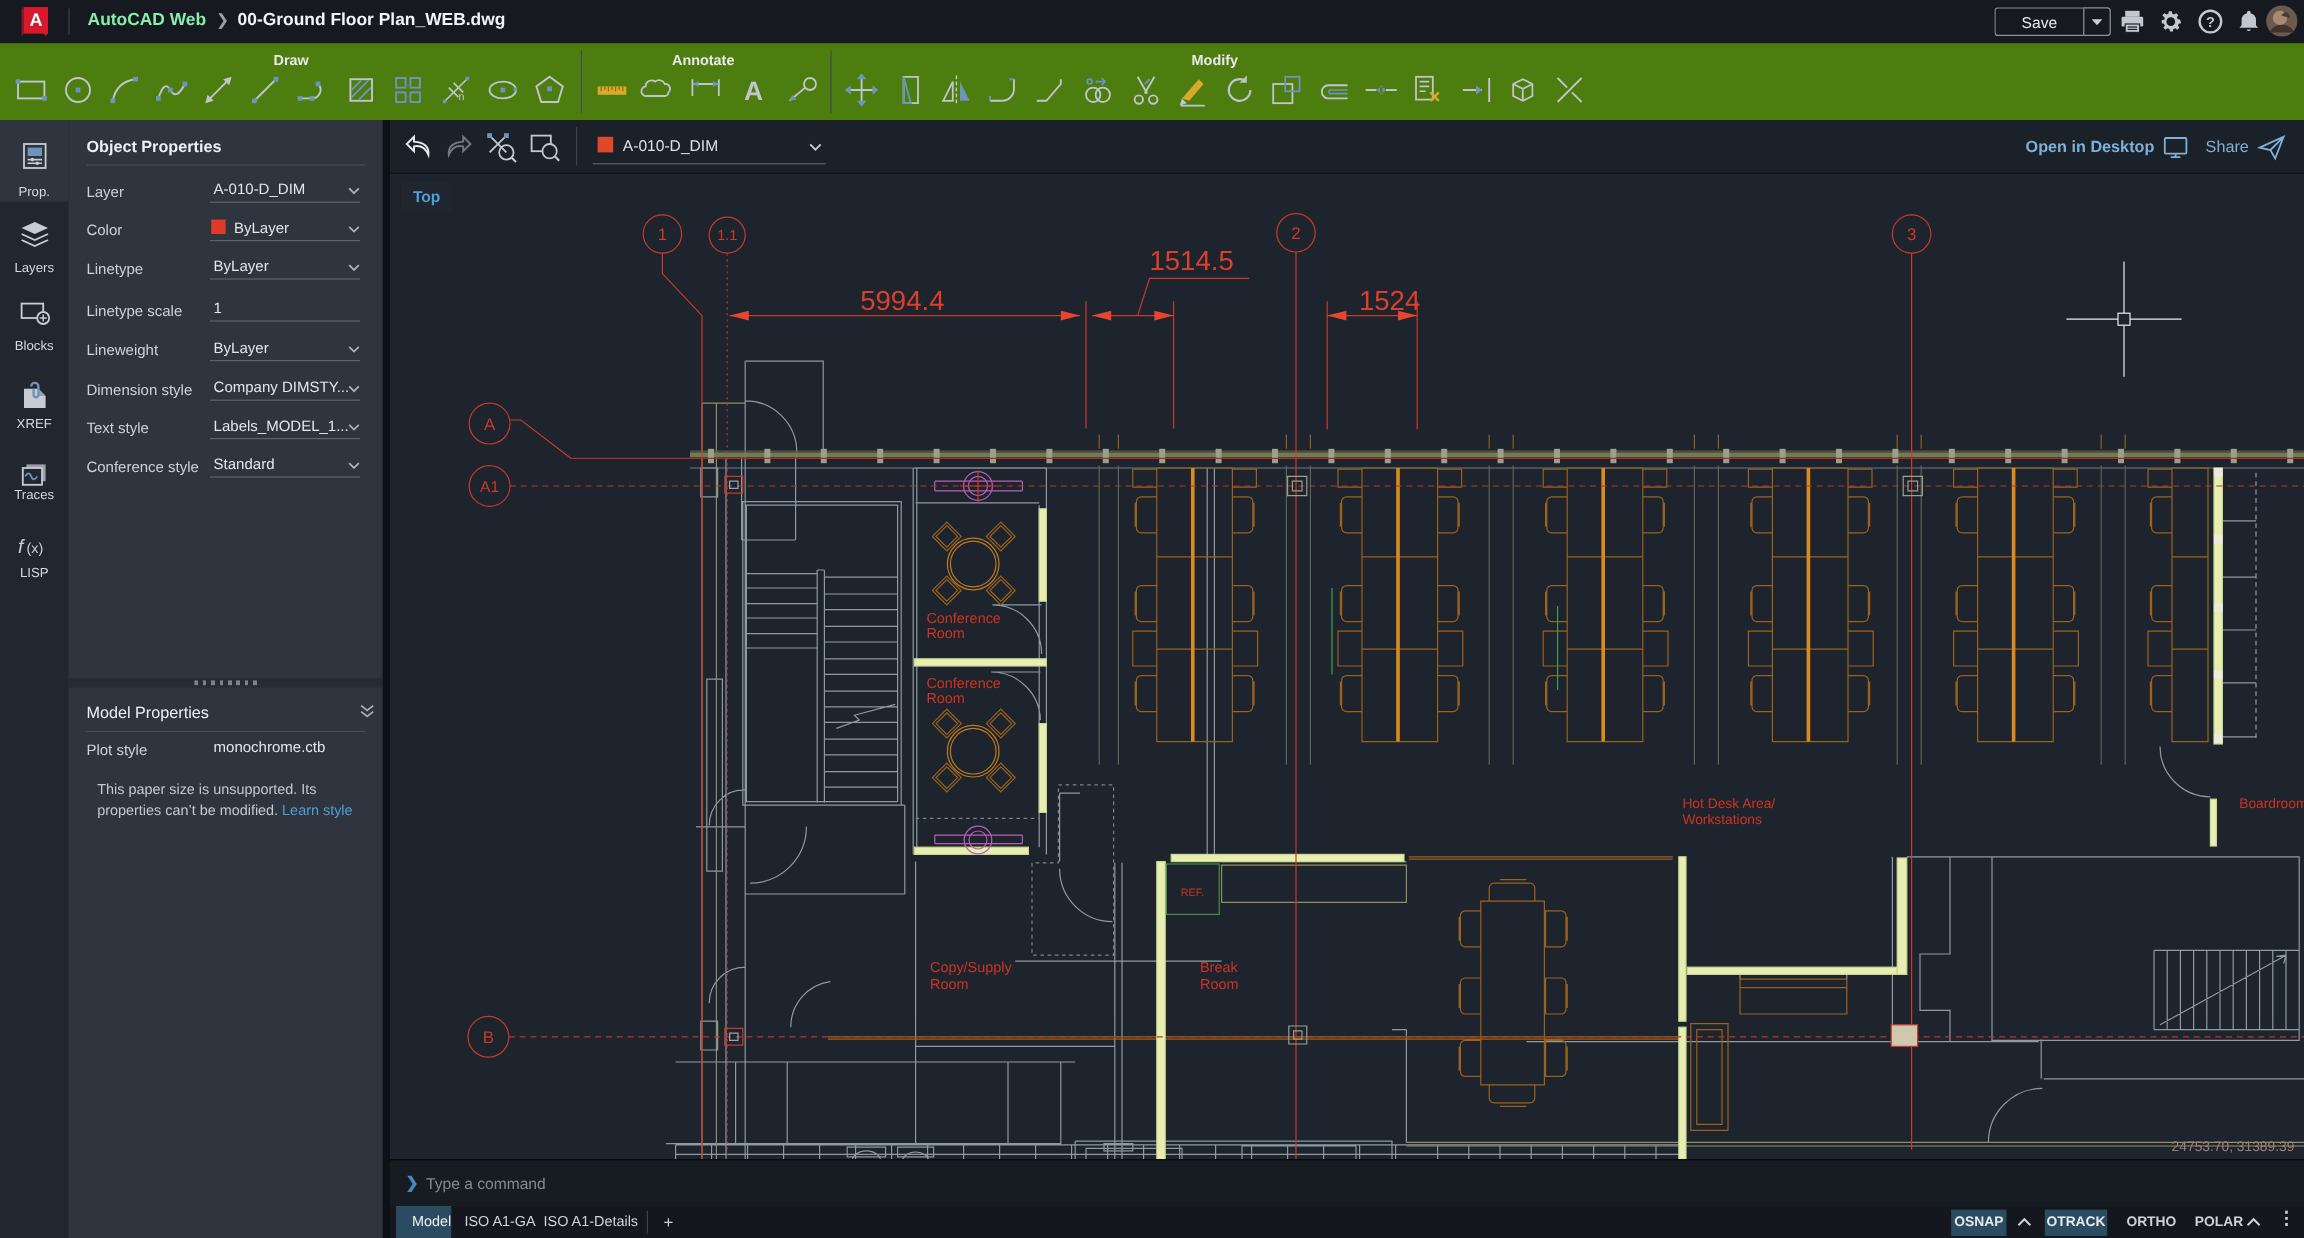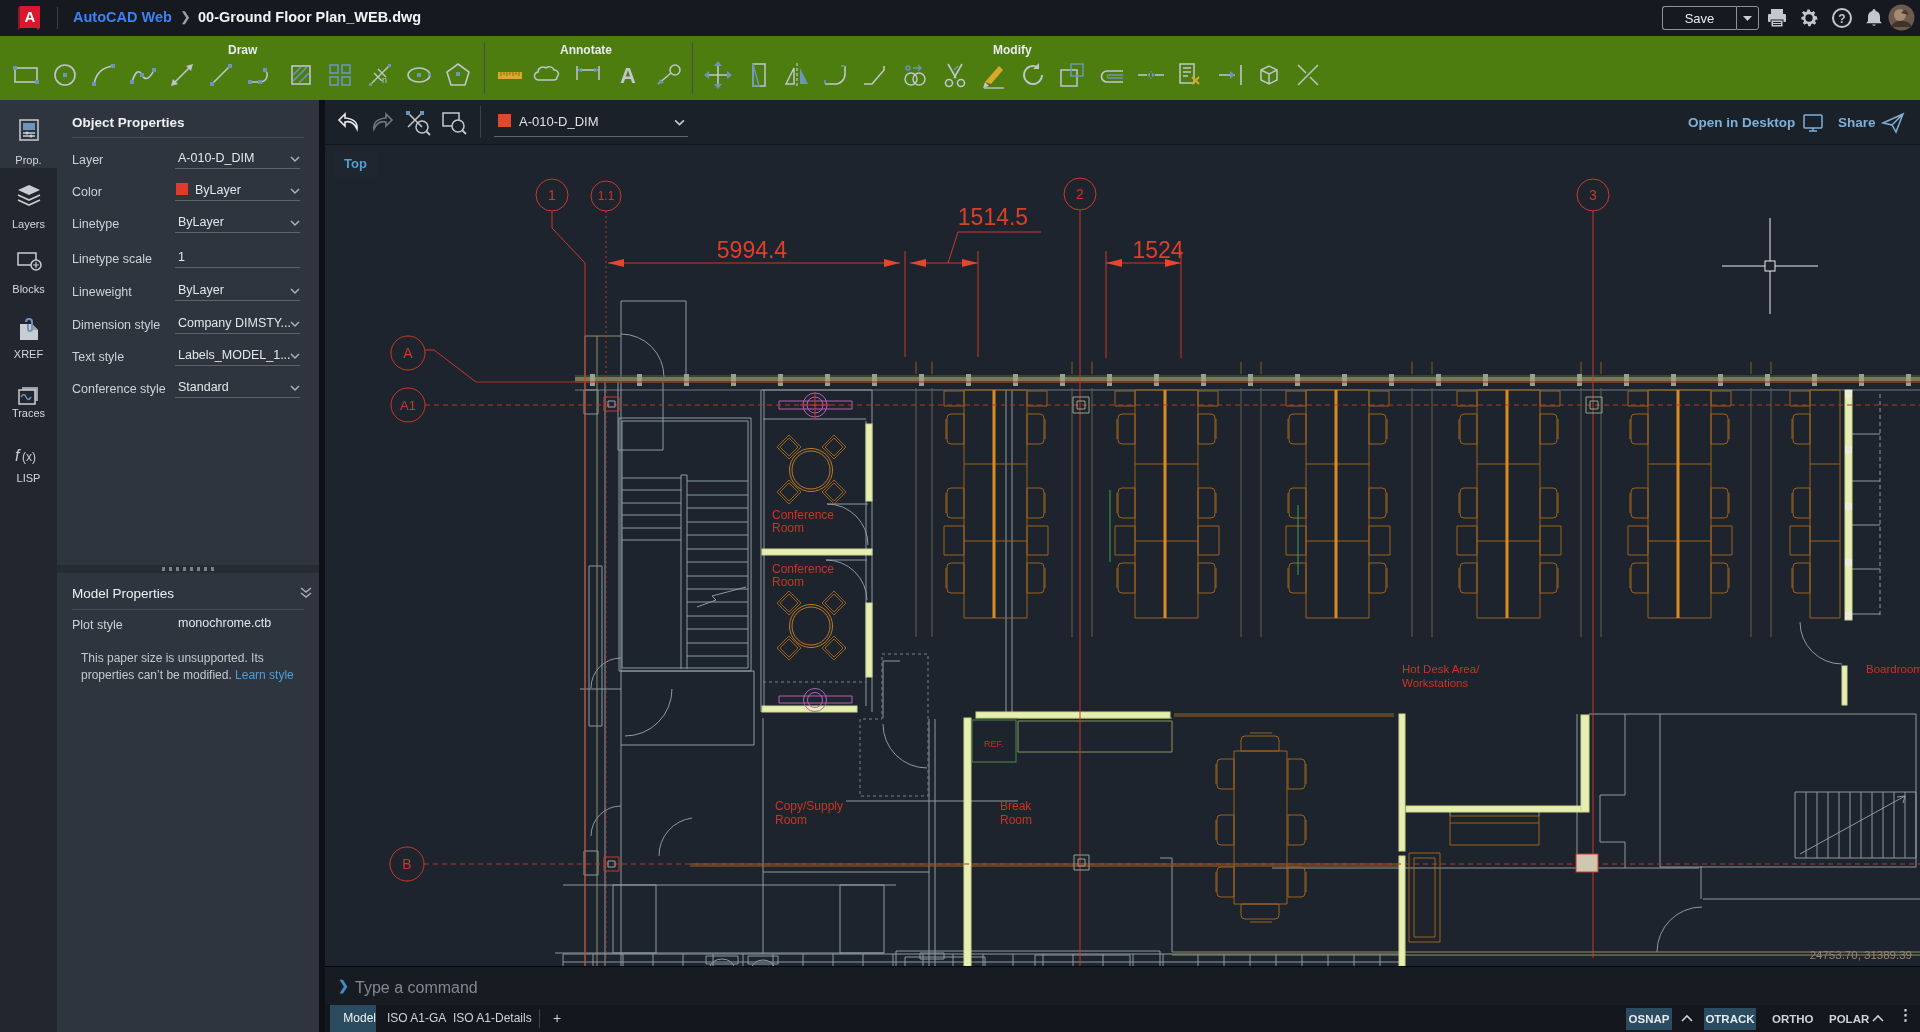--- a/index.html
+++ b/index.html
@@ -27,21 +27,21 @@
 </head>
 <body>
 <div id="topbar">
   <svg class="abs" style="left:15px;top:5px" width="28" height="26" viewBox="0 0 28 26">
     <path d="M3 3 L5 1 H25 V23 L23 25 Z" fill="#b01f2e"></path>
     <rect x="5" y="1" width="20" height="22" fill="#d8182f"></rect>
     <path d="M3 3 L5 1 V23 L3 25 Z" fill="#8f1624"></path>
     <text x="15" y="17" font-size="15" font-weight="bold" fill="#fff" text-anchor="middle">A</text>
   </svg>
   <div class="abs" style="left:57px;top:7px;width:1px;height:22px;background:#3a414b"></div>
-  <div class="abs" style="left:73px;top:9px;font-size:14.5px;font-weight:bold;color:#3b82f6">AutoCAD Web</div>
+  <div class="abs" style="left:73px;top:9px;font-size:14.5px;font-weight:bold;color:#86efac">AutoCAD Web</div>
   <div class="abs" style="left:180px;top:9px;font-size:13px;color:#9aa1aa">❯</div>
   <div class="abs" style="left:198px;top:9px;font-size:14.5px;font-weight:bold;color:#f2f4f6">00-Ground Floor Plan_WEB.dwg</div>
   <div class="abs" style="left:1662px;top:6px;width:74px;height:24px;border:1px solid #8a939d;border-radius:3px 0 0 3px;border-right:none;color:#e8ebee;font-size:13px;text-align:center;line-height:23px">Save</div>
   <div class="abs" style="left:1736px;top:6px;width:23px;height:24px;border:1px solid #8a939d;border-radius:0 3px 3px 0;color:#c9cfd6"><svg width="21" height="22">
         <path d="M6 9 L10.5 14 L15 9 Z" fill="#c9cfd6"></path>
       </svg></div>
   <svg class="abs" style="left:1766px;top:7px" width="22" height="22" viewBox="0 0 22 22">
     <rect x="5" y="2" width="12" height="5" fill="#c2c8cf"></rect>
     <rect x="2" y="7" width="18" height="8" rx="1" fill="#c2c8cf"></rect>
     <rect x="5" y="13" width="12" height="7" fill="#c2c8cf" stroke="#1b2026"></rect>
@@ -347,21 +347,21 @@
     <div class="abs" style="left:194px;top:14px;font-size:13px;color:#dde1e6">A-010-D_DIM</div>
     <svg class="abs" style="left:349px;top:17px" width="11" height="11" viewBox="0 0 10 10">
         <path d="M1 3 L5 7 L9 3" fill="none" stroke="#c3c9d0" stroke-width="1.5"></path>
       </svg>
     <div class="abs" style="left:169px;top:36px;width:194px;height:1px;background:#5d646d"></div>
     <div class="abs" style="left:1363px;top:15px;font-size:13.5px;font-weight:bold;color:#7fb0d8">Open in Desktop</div>
     <svg class="abs" style="left:1477px;top:13px" width="22" height="20" viewBox="0 0 22 20">
         <rect x="2" y="2" width="18" height="13" rx="1" fill="none" stroke="#7fb0d8" stroke-width="1.5"></rect>
         <path d="M11 15 v3 M7 18 h8" stroke="#7fb0d8" stroke-width="1.5"></path>
       </svg>
-    <div class="abs" style="left:1513px;top:15px;font-size:13.5px;font-weight:bold;color:#7fb0d8">Share</div>
+    <div class="abs" style="left:1513px;top:15px;font-size:13.5px;font-weight:normal;color:#7fb0d8">Share</div>
     <svg class="abs" style="left:1556px;top:11px" width="24" height="24" viewBox="0 0 24 24">
         <path d="M2 12 L22 3 L15 21 L11 14 Z M22 3 L11 14" fill="none" stroke="#7fb0d8" stroke-width="1.5"></path>
       </svg>
   </div>
   <div class="abs" style="left:9px;top:52px;width:43px;height:25px;background:#20262f;color:#4f9fd6;font-size:13px;font-weight:bold;text-align:center;line-height:24px;z-index:5">Top</div>
   <svg id="drawing" class="abs" style="left:0;top:51px" width="1595" height="821" viewBox="325 145 1595 821">
   <g id="gray" stroke="#8e99a3" stroke-width="1" fill="none">
         <path stroke="#6e7a88" d="M575,384 H1920"></path>
         <path d="M605,376 V962 M584,384 h14 v24 h-14 z M584,845 h14 v24 h-14 z M589,560 h13 v160 h-13 z M621,295 V962 M621,295 H686 V371 M621,328 A43,43 0 0 1 664,371 M618,372 V444 M663,372 V444 M618,444 H663 M1006,384 V706 M1012,384 V706  M619,412 H751 V665 H619 Z M622,415 H748 V662 H622 Z M622,472 H681 M622,484 H681 M622,497 H681 M622,509 H681 M622,522 H681 M622,534 H681 M681,469 V663 M687,469 V663 M681,469 H687 M687,475 H748 M687,489 H748 M687,502 H748 M687,516 H748 M687,529 H748 M687,543 H748 M687,556 H748 M687,570 H748 M687,583 H748 M687,596 H748 M687,610 H748 M687,623 H748 M687,637 H748 M687,650 H748 M697,601 L716,594 L712,590 L746,581  M621,665 H754 M754,665 V739 M621,739 H754 M625,730 A47,47 0 0 0 672,683 M659,850 A38,38 0 0 1 692,812 M580,683 H621 M621,652 A30,30 0 0 0 591,682 M621,800 A30,30 0 0 0 591,830 M563,879 H896 M555,947 H884 M613,879 h43 v68 h-43 z M840,879 h44 v68 h-44 z M706,950 h32 v8 h-32 z M748,950 h30 v8 h-30 z M563,948 H1172 M563,965 H1172 M563,956 H1172 M1172,948 H1400 M1172,965 H1400 M1172,956 H1400 M1198,948 V965 M1224,948 V965 M1250,948 V965 M1276,948 V965 M1302,948 V965 M1328,948 V965 M1354,948 V965 M1380,948 V965 M923,948 V965 M953,948 V965 M983,948 V965 M1013,948 V965 M1043,948 V965 M1073,948 V965 M1103,948 V965 M1133,948 V965 M1163,948 V965 M563,948 V965 M593,948 V965 M623,948 V965 M653,948 V965 M683,948 V965 M713,948 V965 M743,948 V965 M773,948 V965 M803,948 V965 M833,948 V965 M863,948 V965 M893,948 V965  M896,945 H1160 V966 M896,945 V966 M905,951 h80 v14 h-80 z M1035,949 h95 v16 h-95 z M920,947 h24 v6 h-24 z M563,965 H1172 M1703,893 H1920 M1160,852 H1172 M1172,852 V946 M1589,708 H1660   M1577,708 V862 M1625,708 V789 H1600 V836 H1625 V862 M1272,862 H1699 M1701,860 V893 M1660,708 H1916 V861 H1660 Z M1795,786 H1916 M1795,852 H1916 M1795,786 V852 M1806,786 V852 M1817,786 V852 M1828,786 V852 M1839,786 V852 M1850,786 V852 M1861,786 V852 M1872,786 V852 M1883,786 V852 M1894,786 V852 M1905,786 V852 M1916,786 V852 M1800,848 L1905,790 M1905,790 l-8,1 M1905,790 l-2,7 M1657,946 A45,45 0 0 1 1702,901 M1800,616 A42,42 0 0 0 1842,658 M1852,428 H1880 M1852,475 H1880 M1852,519 H1880 M1852,563 H1880 M1852,608 H1880 M761,384 V706 M764,384 V706 M866,415 V700 M872,384 V706 M883,655 V712 M883,655 H900 M762,384 H872 M763,413 H866 M868,539 A41,41 0 0 0 827,498 M827,498 H868 M826,554 A41,41 0 0 1 867,594 M826,554 H867  M763,712 V948 M763,866 H929 M929,713 V962 M935,713 V962 M846,795 H1018  M1450,806 V810 M1539,806 V810"></path>
         <path stroke-dasharray="4 3" d="M1880,388 V612"></path>
@@ -501,21 +501,21 @@
   <g id="graysq" stroke="#98a18b" fill="none">
         <path d="M1073,391 h16 v16 h-16 z M1077,395 h8 v8 h-8 z M1586,391 h16 v16 h-16 z M1590,395 h8 v8 h-8 z M1074,849 h15 v15 h-15 z M1078,853 h7 v7 h-7 z"></path>
       </g>
       <g id="cross" stroke="#e8ebee" stroke-width="1" fill="none">
         <path d="M1722,260 H1765 M1775,260 H1818 M1770,212 V255 M1770,265 V308"></path>
         <rect x="1765" y="255" width="10" height="10" fill="none"></rect>
       </g>
   </svg>
   <div id="cmdbar">
     <div class="abs" style="left:13px;top:11px;font-size:13px;color:#3f8cc4;font-weight:bold">❯</div>
-    <div class="abs" style="left:30px;top:12px;font-size:16px;color:#818992">Type a command</div>
+    <div class="abs" style="left:30px;top:12px;font-size:13px;color:#818992">Type a command</div>
   </div>
   <div id="tabrow">
     <div class="abs" style="left:5px;top:0;width:46px;height:39px;background:#2b4c60;color:#eef1f3;font-size:12px;text-align:right;line-height:26px">Model</div>
     <div class="abs" style="left:62px;top:6px;font-size:12px;color:#ced3d9">ISO A1-GA</div>
     <div class="abs" style="left:128px;top:6px;font-size:12px;color:#ced3d9">ISO A1-Details</div>
     <div class="abs" style="left:214px;top:4px;width:1px;height:19px;background:#3c434d"></div>
     <div class="abs" style="left:228px;top:5px;font-size:14px;color:#ced3d9">+</div>
     <div class="abs" style="left:1301px;top:3px;width:46px;height:22px;background:#2b4c60;color:#e6eaee;font-size:11.5px;font-weight:bold;text-align:center;line-height:22px">OSNAP</div>
     <svg class="abs" style="left:1356px;top:9px" width="12" height="10" viewBox="0 0 12 10">
         <path d="M1 7 L6 2 L11 7" fill="none" stroke="#ced3d9" stroke-width="1.6"></path>

